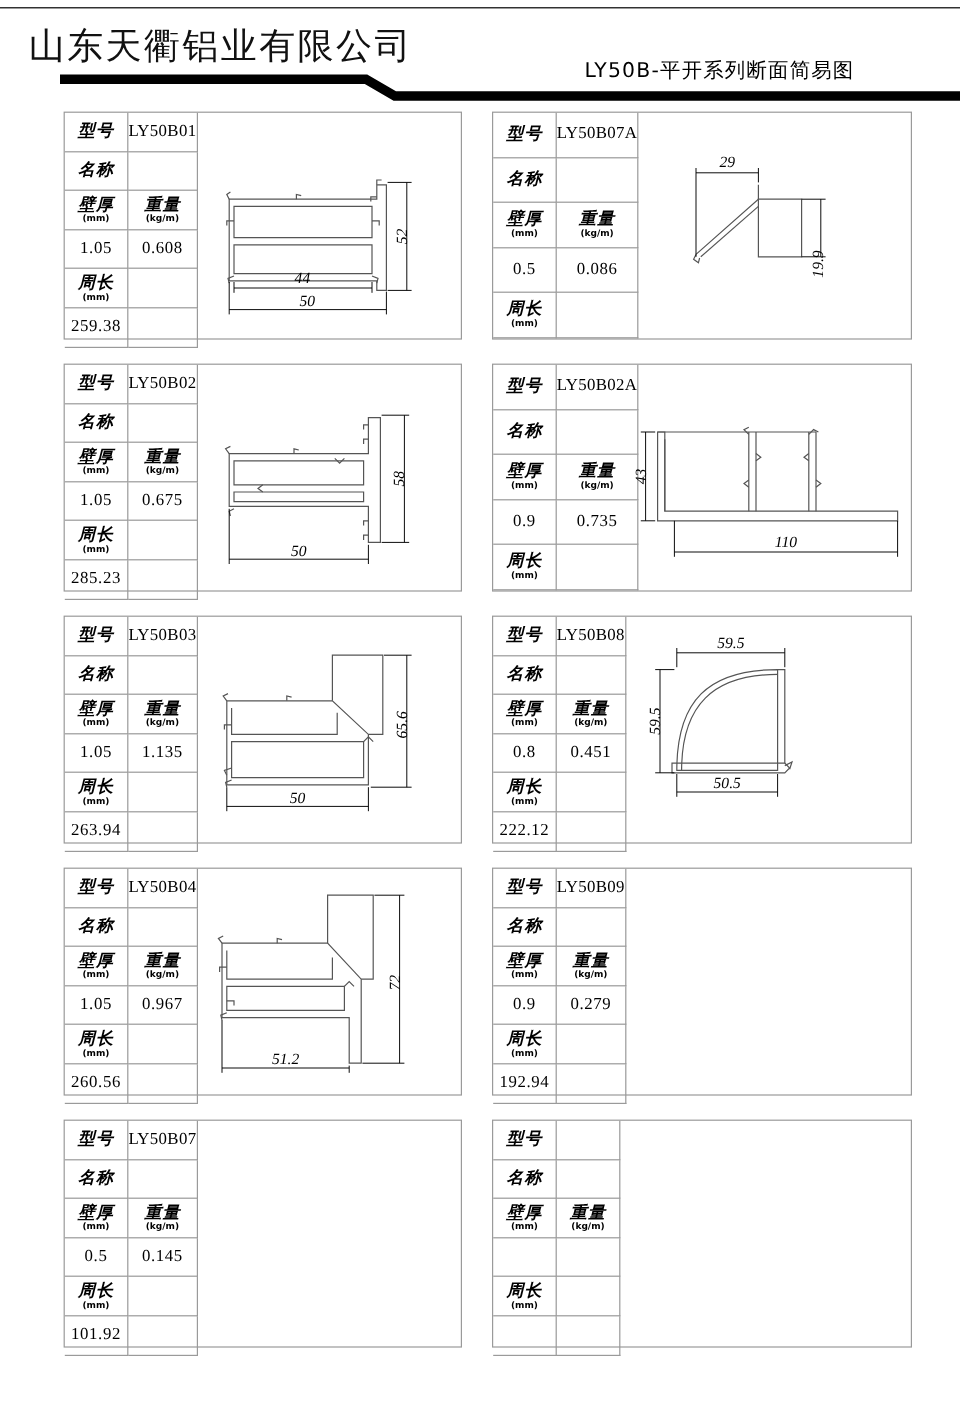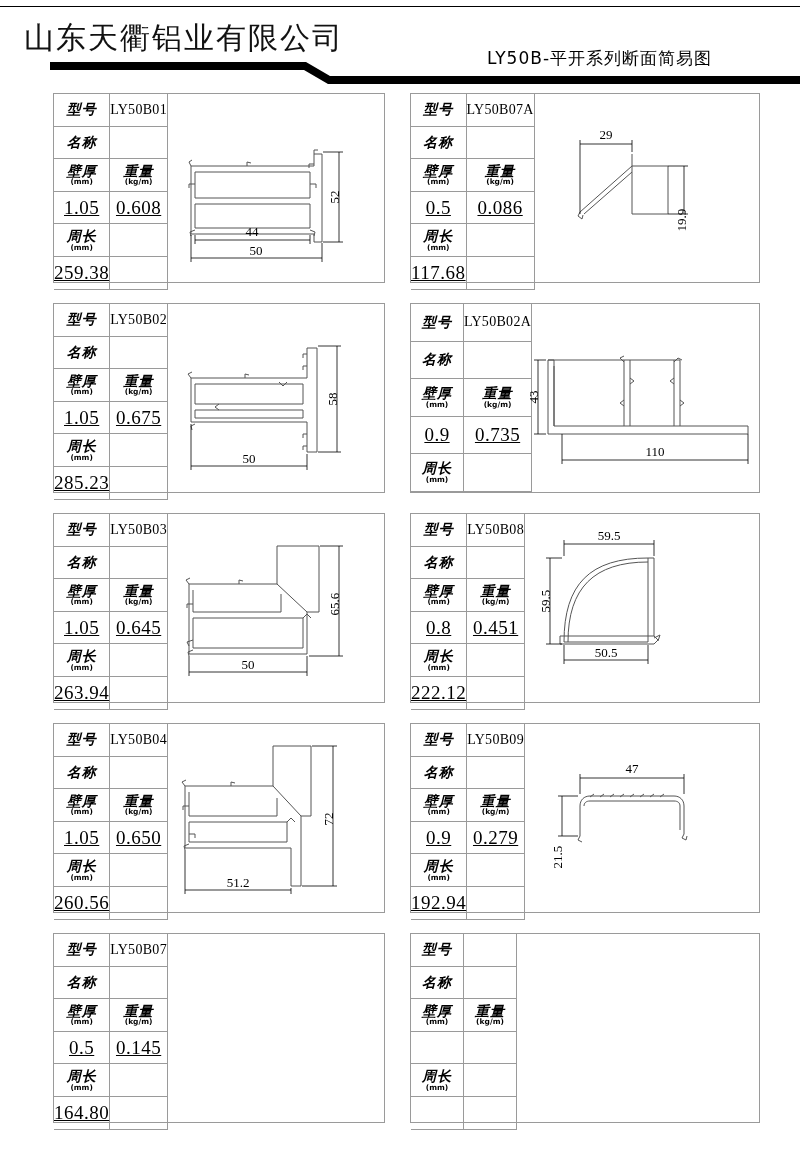--- a/index.html
+++ b/index.html
@@ -58,25 +58,26 @@
     font-family:"DejaVu Sans","Liberation Sans",sans-serif;
     font-size:14px;font-style:italic;font-weight:600;
     letter-spacing:1px;line-height:1.05;
     display:block;
   }
   .unit{
     font-family:"DejaVu Sans","Liberation Sans",sans-serif;
     font-size:7.5px;font-style:normal;font-weight:700;
     display:block;margin-top:-1px;letter-spacing:0;
   }
-  .num{font-size:19px;font-family:"Liberation Serif","DejaVu Serif",serif;letter-spacing:.5px;text-decoration:underline;}
+  .num{font-size:14px;font-family:"Liberation Serif","DejaVu Serif",serif;letter-spacing:.5px;}
   .model{font-size:14px;font-family:"Liberation Serif","DejaVu Serif",serif;letter-spacing:.3px;}
   .fig{
     position:absolute;top:0;bottom:0;right:0;
     overflow:hidden;
+    font-style:italic;
   }
   .card.left .fig{left:105px;}
   .card.right .fig{left:105px;}
   svg{display:block;}
   .dim{
     font-family:"Liberation Serif","DejaVu Serif",serif;
     font-size:13px;fill:#000;
   }
 </style>
 </head>
@@ -197,24 +198,20 @@
             </tr>
         <tr>
               <td class="lab num">0.5</td>
               <td class="val num">0.086</td>
             </tr>
         <tr>
               <td class="lab">
                 <span class="cn">周长</span>
                 <span class="unit">(mm)</span>
               </td>
-              <td class="val"></td>
-            </tr>
-        <tr>
-              <td class="lab num">117.68</td>
               <td class="val"></td>
             </tr>
       </tbody>
         </table>
       <div class="fig">
         <svg width="245" height="188" viewBox="0 0 245 188">
           <g fill="none" stroke="#555" stroke-width="1">
             <path d="M64,118 L116,72 L116,60"></path>
             <path d="M64,118 L62,122 L66,125 L67,121"></path>
             <path d="M116,72 L152,72 L152,120 L116,120 Z"></path>
@@ -399,21 +396,21 @@
                 <span class="cn">壁厚</span>
                 <span class="unit">(mm)</span>
               </td>
               <td class="val">
                 <span class="cn">重量</span>
                 <span class="unit">(kg/m)</span>
               </td>
             </tr>
         <tr>
               <td class="lab num">1.05</td>
-              <td class="val num">0.645</td>
+              <td class="val num">1.135</td>
             </tr>
         <tr>
               <td class="lab">
                 <span class="cn">周长</span>
                 <span class="unit">(mm)</span>
               </td>
               <td class="val"></td>
             </tr>
         <tr>
               <td class="lab num">263.94</td>
@@ -541,21 +538,21 @@
                 <span class="cn">壁厚</span>
                 <span class="unit">(mm)</span>
               </td>
               <td class="val">
                 <span class="cn">重量</span>
                 <span class="unit">(kg/m)</span>
               </td>
             </tr>
         <tr>
               <td class="lab num">1.05</td>
-              <td class="val num">0.650</td>
+              <td class="val num">0.967</td>
             </tr>
         <tr>
               <td class="lab">
                 <span class="cn">周长</span>
                 <span class="unit">(mm)</span>
               </td>
               <td class="val"></td>
             </tr>
         <tr>
               <td class="lab num">260.56</td>
@@ -626,42 +623,20 @@
                 <span class="unit">(mm)</span>
               </td>
               <td class="val"></td>
             </tr>
         <tr>
               <td class="lab num">192.94</td>
               <td class="val"></td>
             </tr>
       </tbody>
         </table>
-      <div class="fig">
-        <svg width="245" height="188" viewBox="0 0 245 188">
-          <g fill="none" stroke="#555" stroke-width="1">
-            <path d="M64,82 C64,76 68,72 74,72 L158,72 C164,72 168,76 168,82 L168,110"></path>
-            <path d="M68,82 C68,79 70,77 74,77 L158,77 C162,77 164,79 164,82 L164,106"></path>
-            <path d="M64,82 L64,112"></path>
-            <path d="M64,112 L62,116 L66,118"></path>
-            <path d="M168,110 L166,114 L170,116 L171,112"></path>
-            <path d="M74,73 l4,-3 M84,73 l4,-3 M94,73 l4,-3 M104,73 l4,-3 M114,73 l4,-3 M124,73 l4,-3 M134,73 l4,-3 M144,73 l4,-3"></path>
-          </g>
-          <g stroke="#000" stroke-width="0.8" fill="none">
-            <line x1="64" y1="54" x2="168" y2="54"></line>
-            <line x1="64" y1="50" x2="64" y2="70"></line>
-            <line x1="168" y1="50" x2="168" y2="70"></line>
-            <line x1="46" y1="72" x2="46" y2="112"></line>
-            <line x1="42" y1="72" x2="62" y2="72"></line>
-            <line x1="42" y1="112" x2="62" y2="112"></line>
-          </g>
-          <text class="dim" x="116" y="49" text-anchor="middle">47</text>
-          <text class="dim" x="46" y="133" text-anchor="middle" transform="rotate(-90 46 133)">21.5</text>
-        </svg>
-      </div>
     </div>
   </div>
 
   <div class="row">
 
     <div class="card left">
       <table class="tbl">
         <tbody>
             <tr>
               <td class="lab">
@@ -690,21 +665,21 @@
               <td class="val num">0.145</td>
             </tr>
         <tr>
               <td class="lab">
                 <span class="cn">周长</span>
                 <span class="unit">(mm)</span>
               </td>
               <td class="val"></td>
             </tr>
         <tr>
-              <td class="lab num">164.80</td>
+              <td class="lab num">101.92</td>
               <td class="val"></td>
             </tr>
       </tbody>
         </table>
     </div>
 
     <div class="card right">
       <table class="tbl">
         <tbody>
             <tr>

